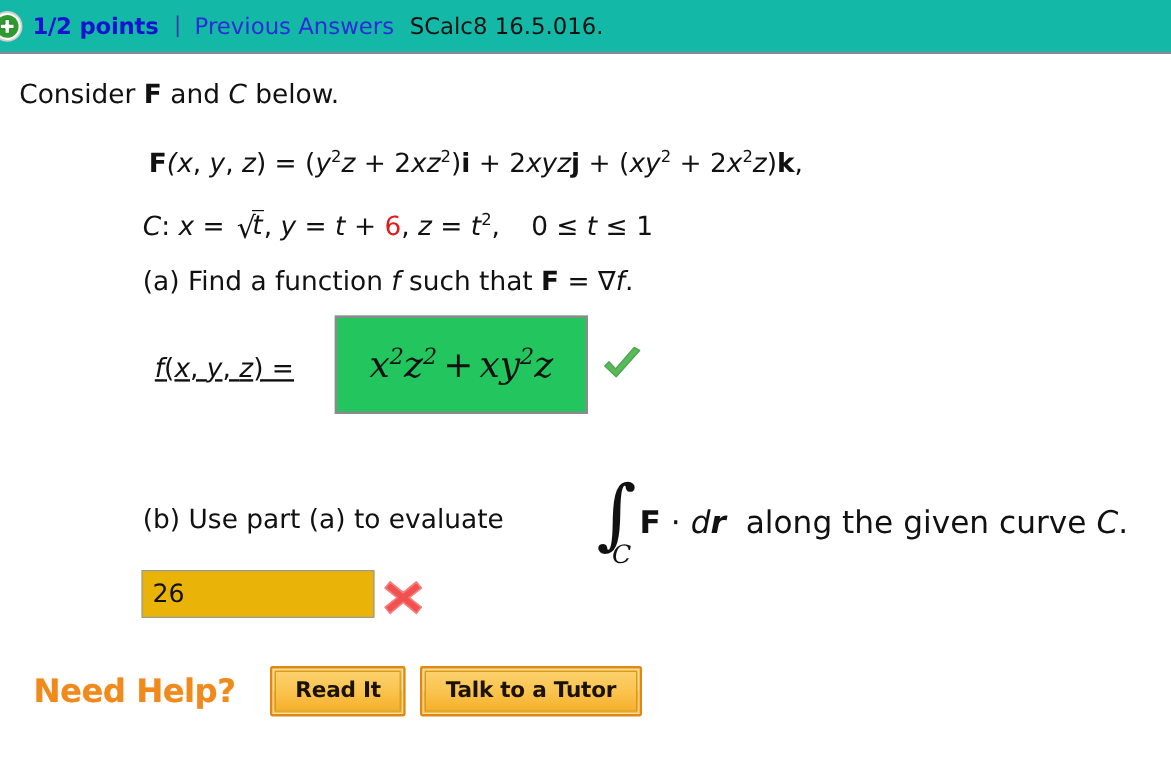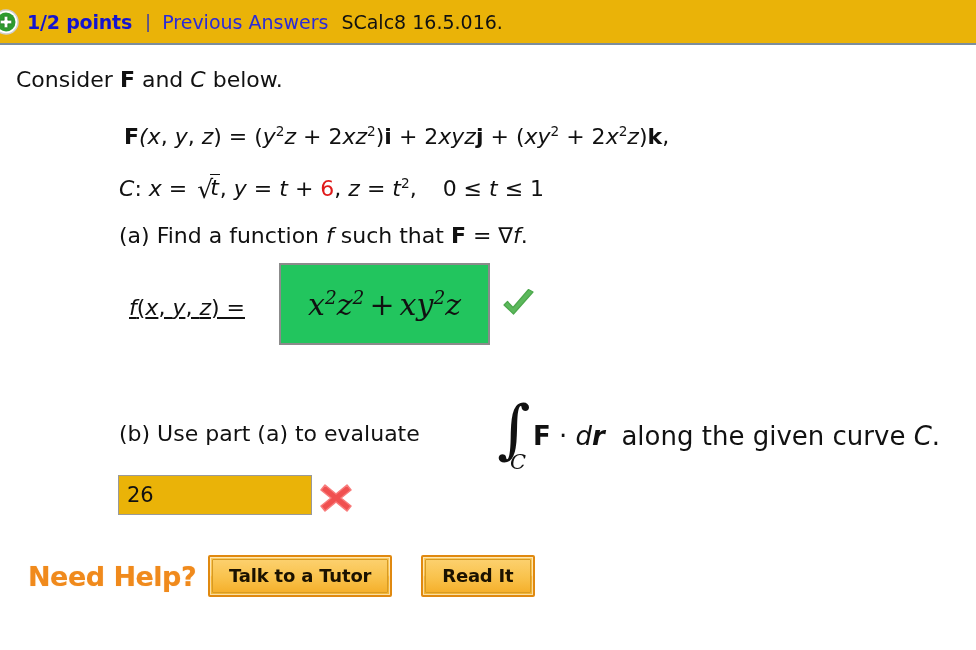--- a/index.html
+++ b/index.html
@@ -14,21 +14,21 @@
     overflow: hidden;
     position: relative;
   }
 
   
   .header-bar {
     position: absolute;
     left: 0; top: 0;
     width: 976px;
     height: 45px;
-    background: #eab308;
+    background: #14b8a6;
     border-bottom: 2px solid #7c8d9d;
     box-sizing: border-box;
     display: flex;
     align-items: center;
     padding-left: 2px;
   }
   .status-icon {
     position: relative;
     width: 26px;
     height: 26px;
@@ -333,21 +333,21 @@
   <input class="answer-box-b" type="text" value="26" style="">
 
   <div class="cross-mark">
     <svg width="36" height="34" viewBox="0 0 36 34" aria-hidden="true">
       <path d="M7 4 L18 13 L29 4 L33 9 L23 17 L33 25 L29 30 L18 21 L7 30 L3 25 L13 17 L3 9 Z" fill="#f05050" stroke="#f87b7b" stroke-width="1.5" stroke-linejoin="round"></path>
     </svg>
   </div>
 
   <div class="need-help-row">
     <span class="need-help-text">Need Help?</span>
+    <div class="help-btn">
+      <div class="inner">Read It</div>
+    </div>
     <div class="help-btn help-btn-2">
       <div class="inner">Talk to a Tutor</div>
     </div>
-    <div class="help-btn">
-      <div class="inner">Read It</div>
-    </div>
   </div>
 
 </div>
 
 </body></html>

